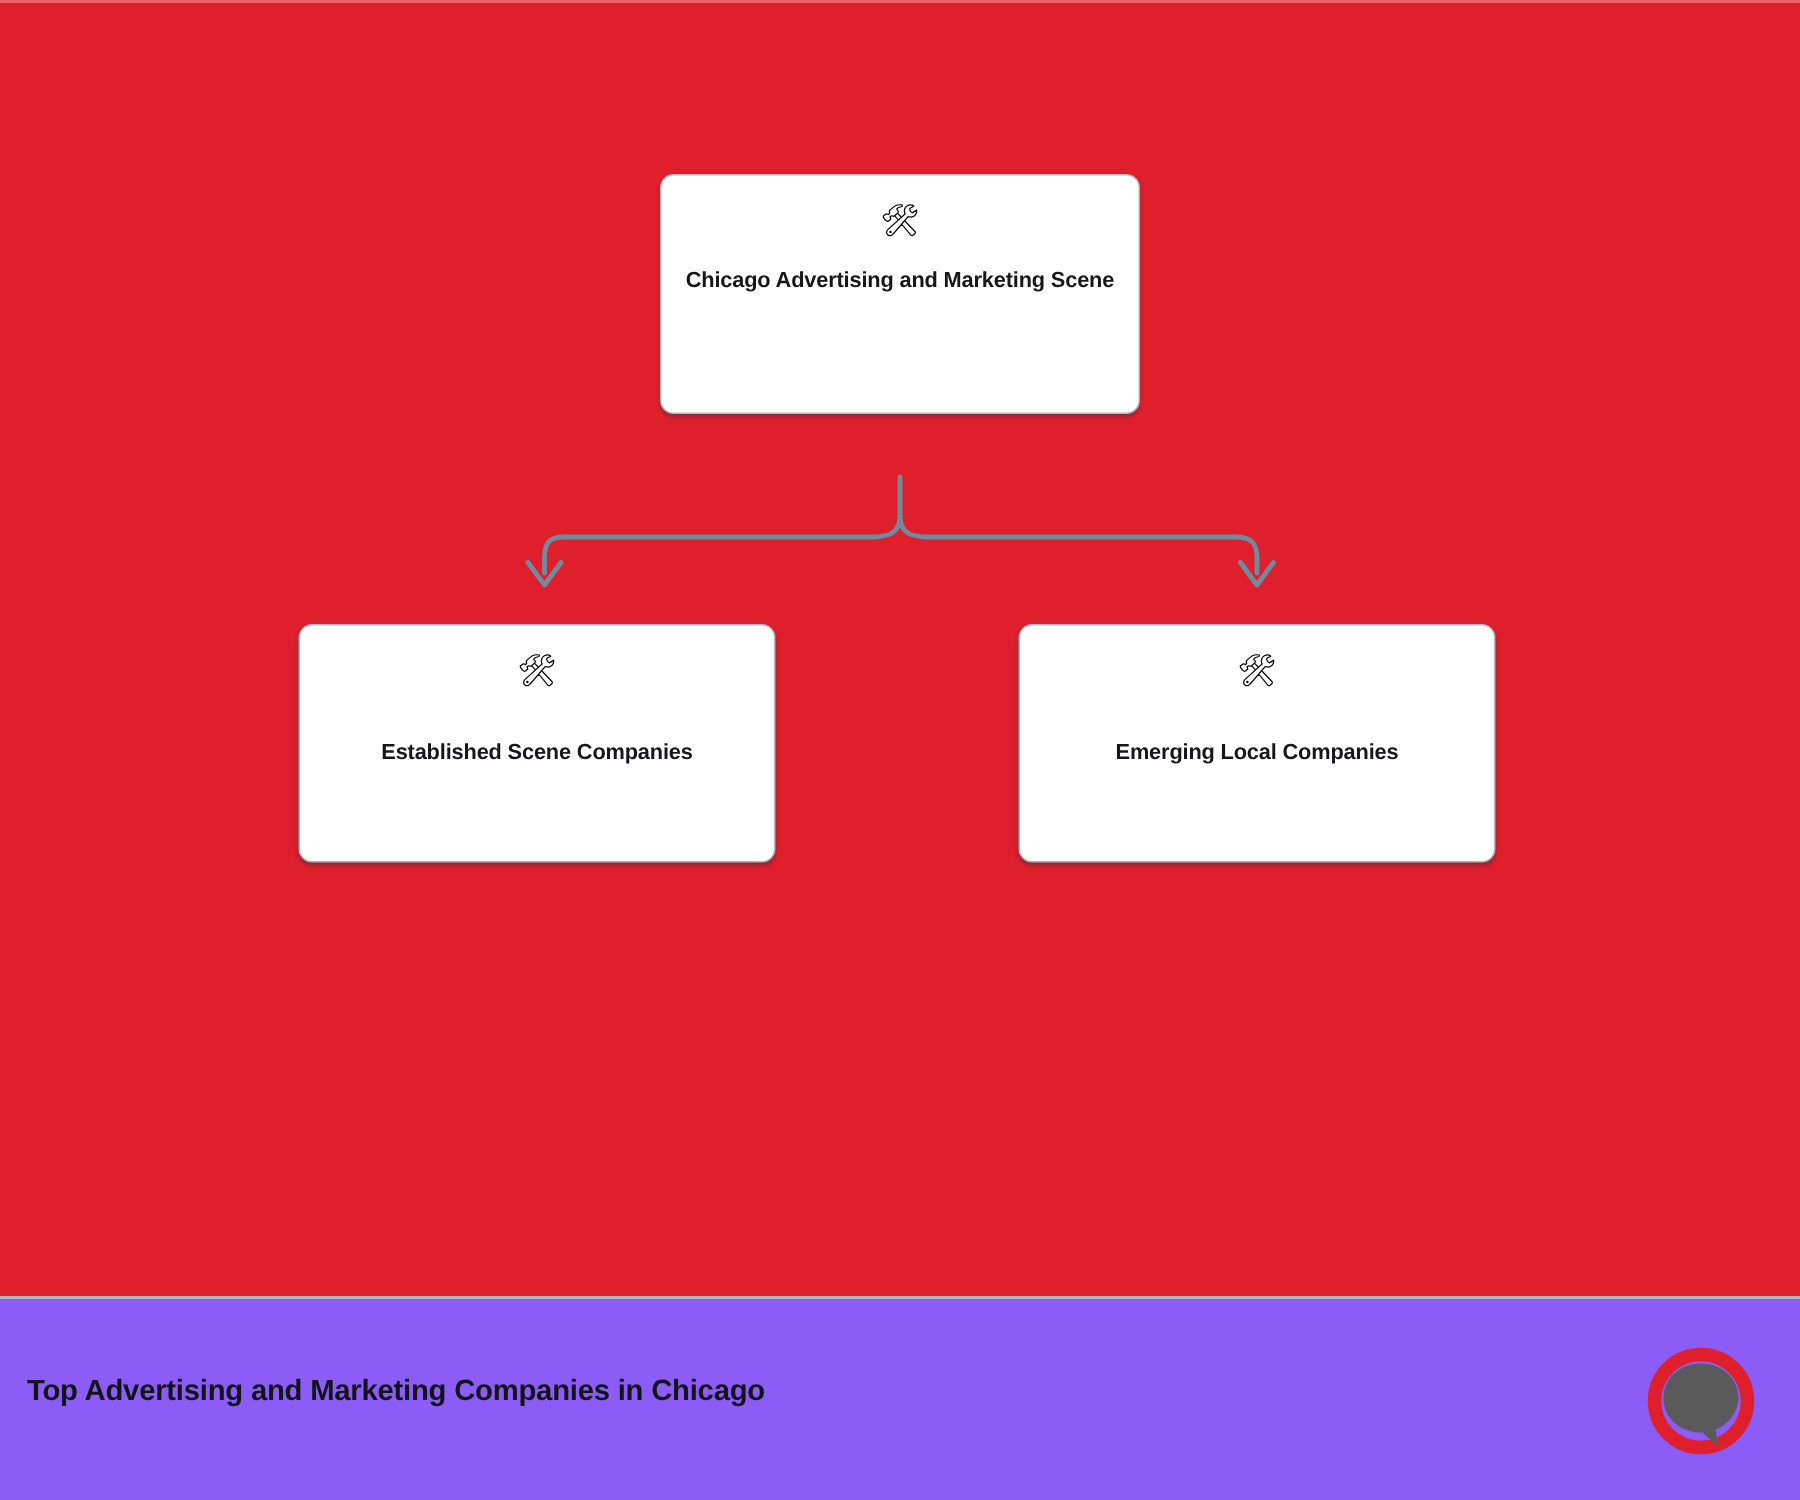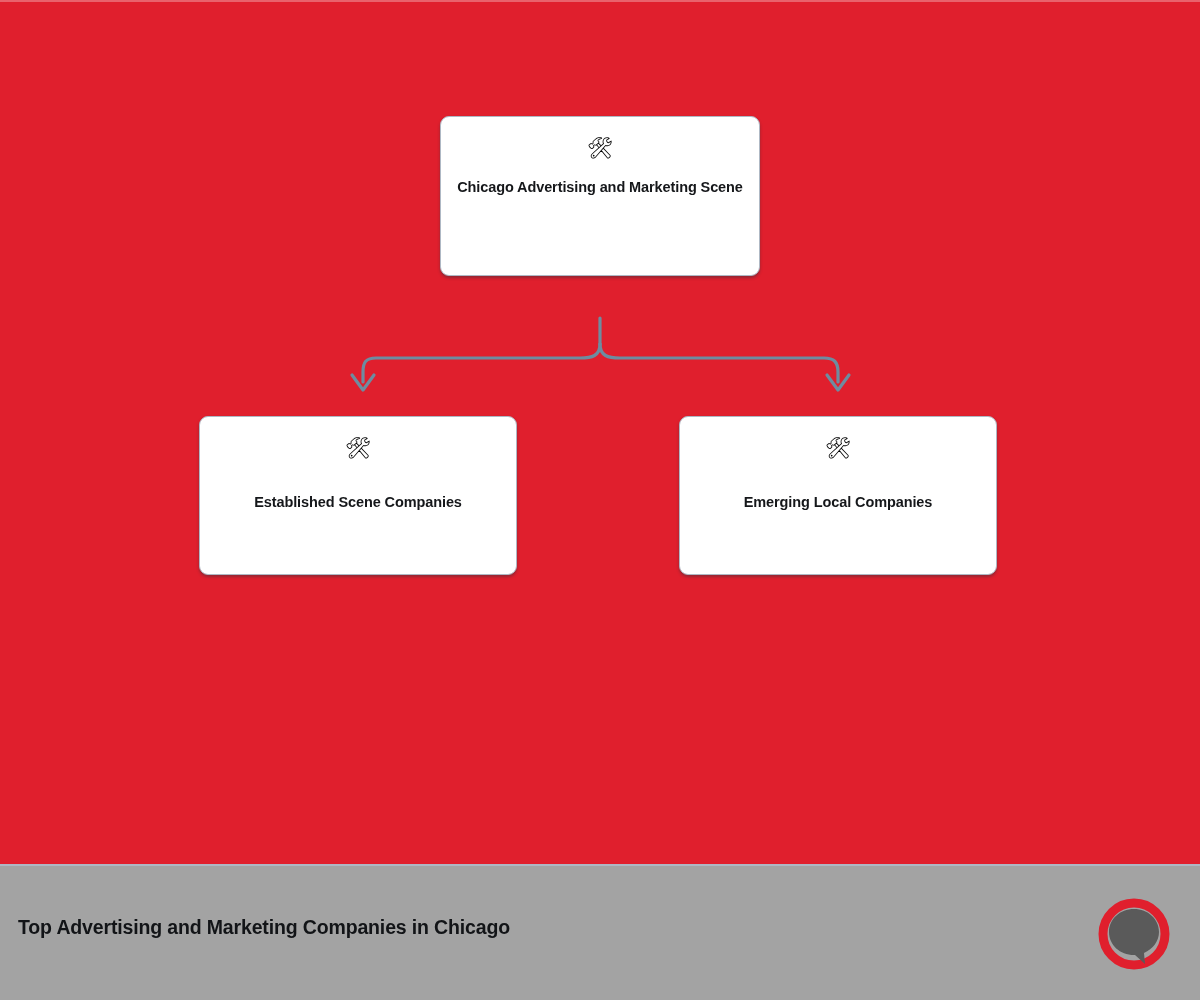--- a/index.html
+++ b/index.html
@@ -109,21 +109,21 @@
     margin-top: 32px;
   }
 
   
   .footer {
     position: absolute;
     left: 0;
     top: 864px;
     width: 1200px;
     height: 136px;
-    background: #a3a3a3;
+    background: #8b5cf6;
     border-top: 2px solid #AEB7C4;
     box-sizing: border-box;
   }
   .footer-title {
     position: absolute;
     left: 18px;
     top: 50px;
     font-size: 19.5px;
     font-weight: bold;
     color: #121417;

